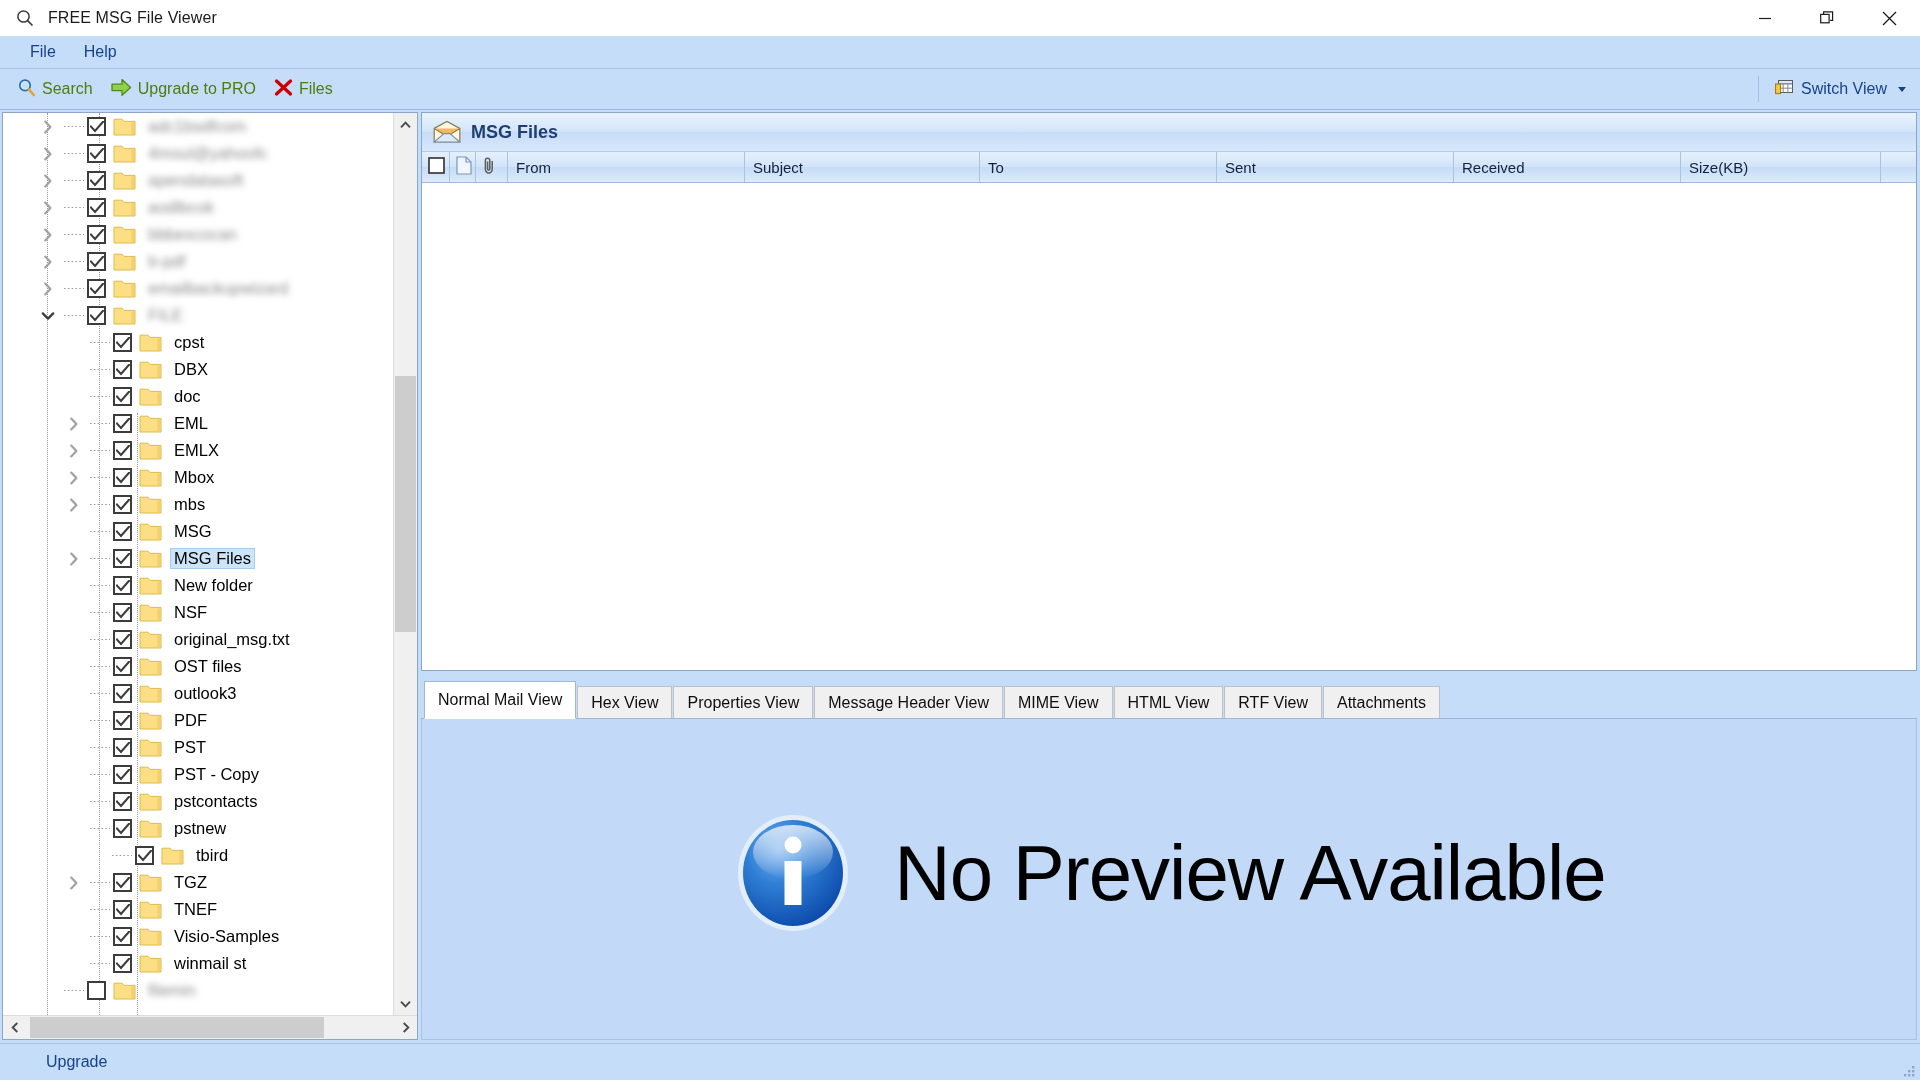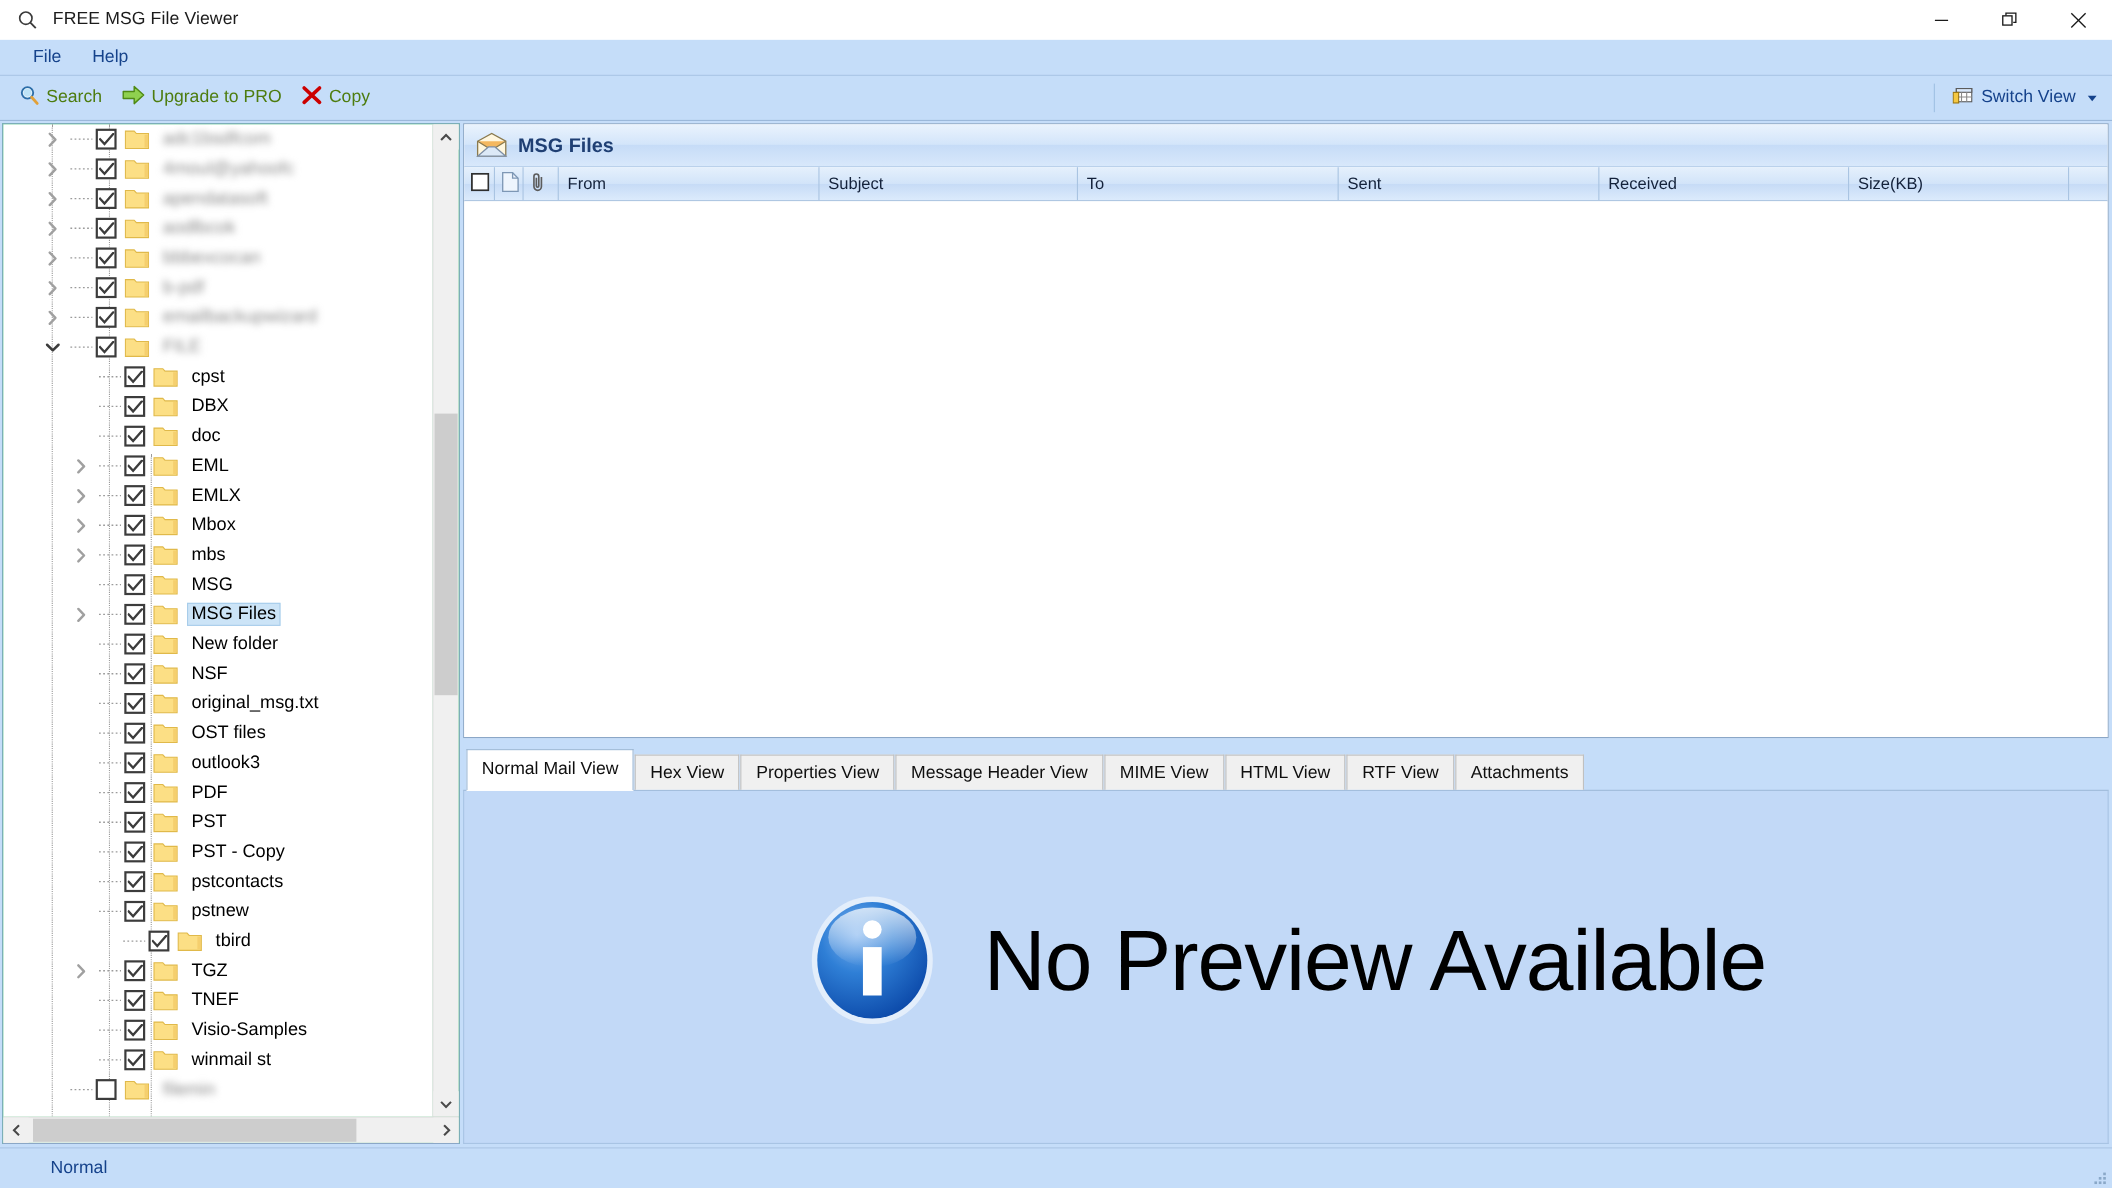--- a/index.html
+++ b/index.html
@@ -28,21 +28,21 @@
   .tb-right{position:absolute;right:4px;top:3px;height:34px;display:flex;align-items:center;}
   .tb-sep{width:1px;height:26px;background:#9fc0e3;margin:0 6px;}
   .tb-switch{display:flex;align-items:center;gap:7px;padding:4px 10px;font-size:16px;color:#15428b;}
   .caret{width:0;height:0;border-left:4px solid transparent;border-right:4px solid transparent;border-top:5px solid #15428b;margin-left:4px;}
 
   
   .body{flex:1 1 auto;display:flex;min-height:0;background:#c5ddf9;padding:0;}
 
   
   .treepane{width:421px;flex:0 0 421px;background:#c5ddf9;display:flex;flex-direction:column;padding:2px 3px 3px 2px;box-sizing:border-box;}
-  .treebox{flex:1 1 auto;border:1px solid #8ba7c7;background:#22c55e;display:flex;flex-direction:column;min-height:0;box-sizing:border-box;}
+  .treebox{flex:1 1 auto;border:1px solid #8ba7c7;background:#f97316;display:flex;flex-direction:column;min-height:0;box-sizing:border-box;}
   .tree-scrollarea{flex:1 1 auto;display:flex;min-height:0;}
   .tree-content{flex:1 1 auto;overflow:hidden;position:relative;background:#fff;}
   .tree-rows{position:absolute;left:0;top:0;right:0;}
   .tnode{height:27px;display:flex;align-items:center;white-space:nowrap;position:relative;}
   .tw{width:26px;height:27px;display:flex;align-items:center;justify-content:center;flex:0 0 26px;}
   .dots{flex:0 0 26px;height:27px;display:flex;align-items:center;justify-content:center;}
   .cbx{width:19px;height:19px;border:2px solid #3c3c3c;background:#fff;flex:0 0 19px;display:flex;align-items:center;justify-content:center;box-sizing:border-box;margin-right:7px;}
   .cbx svg{display:block;}
   .folder{width:23px;height:19px;flex:0 0 23px;margin-right:8px;position:relative;}
   .lbl{font-size:16.5px;color:#000;padding:1px 4px;line-height:19px;}
@@ -146,21 +146,21 @@
       </span>
       <span>Upgrade to PRO</span>
     </div>
     <div class="tb-btn">
       <span>
         <svg width="19" height="19" viewBox="0 0 19 19">
           <line x1="2.5" y1="3" x2="16.5" y2="16" stroke="#cc0000" stroke-width="3.3" stroke-linecap="round"></line>
           <line x1="16.5" y1="3" x2="2.5" y2="16" stroke="#cc0000" stroke-width="3.3" stroke-linecap="round"></line>
         </svg>
       </span>
-      <span>Copy</span>
+      <span>Files</span>
     </div>
 
     <div class="tb-right">
       <div class="tb-sep"></div>
       <div class="tb-switch">
         <span>
           <svg width="19" height="18" viewBox="0 0 19 18">
             <rect x="3.5" y="2.5" width="14" height="12" fill="#fff" stroke="#5b5b5b" stroke-width="1"></rect>
             <rect x="3.5" y="2.5" width="14" height="3.4" fill="#d9e8fb" stroke="#5b5b5b" stroke-width="1"></rect>
             <line x1="8.2" y1="5.9" x2="8.2" y2="14.5" stroke="#8a8a8a" stroke-width="1"></line>
@@ -954,21 +954,21 @@
             </span>
             <span class="txt">No Preview Available</span>
           </div>
         </div>
       </div>
 
     </div>
   </div>
 
   <div class="statusbar">
-    <span class="status-text">Normal</span>
+    <span class="status-text">Upgrade</span>
     <span class="grip">
       <svg width="16" height="16" viewBox="0 0 16 16">
         <g fill="#8aa8c8">
           <rect x="12" y="12" width="2.4" height="2.4"></rect>
             <rect x="8" y="12" width="2.4" height="2.4"></rect>
             <rect x="4" y="12" width="2.4" height="2.4"></rect>
           <rect x="12" y="8" width="2.4" height="2.4"></rect>
             <rect x="8" y="8" width="2.4" height="2.4"></rect>
           <rect x="12" y="4" width="2.4" height="2.4"></rect>
         </g>

